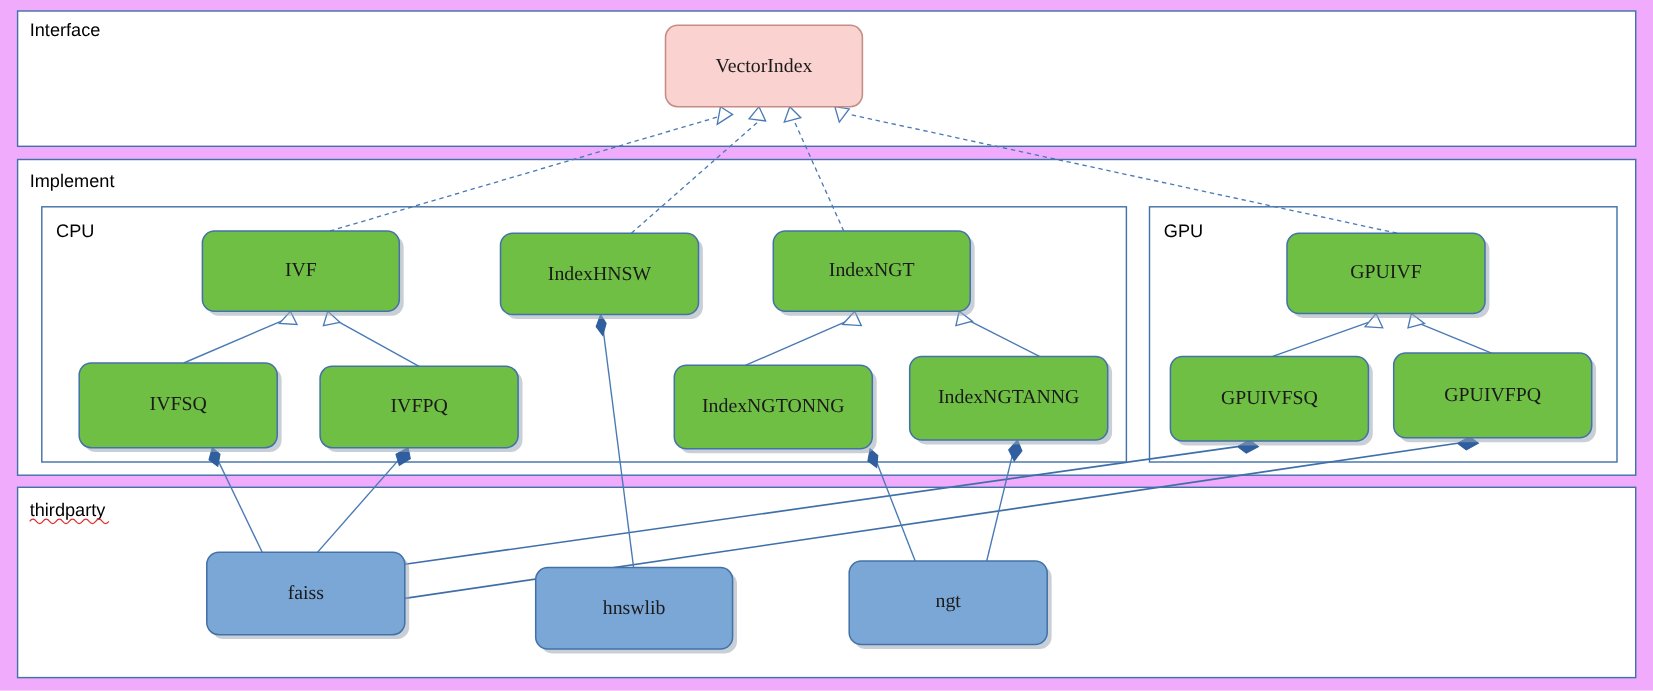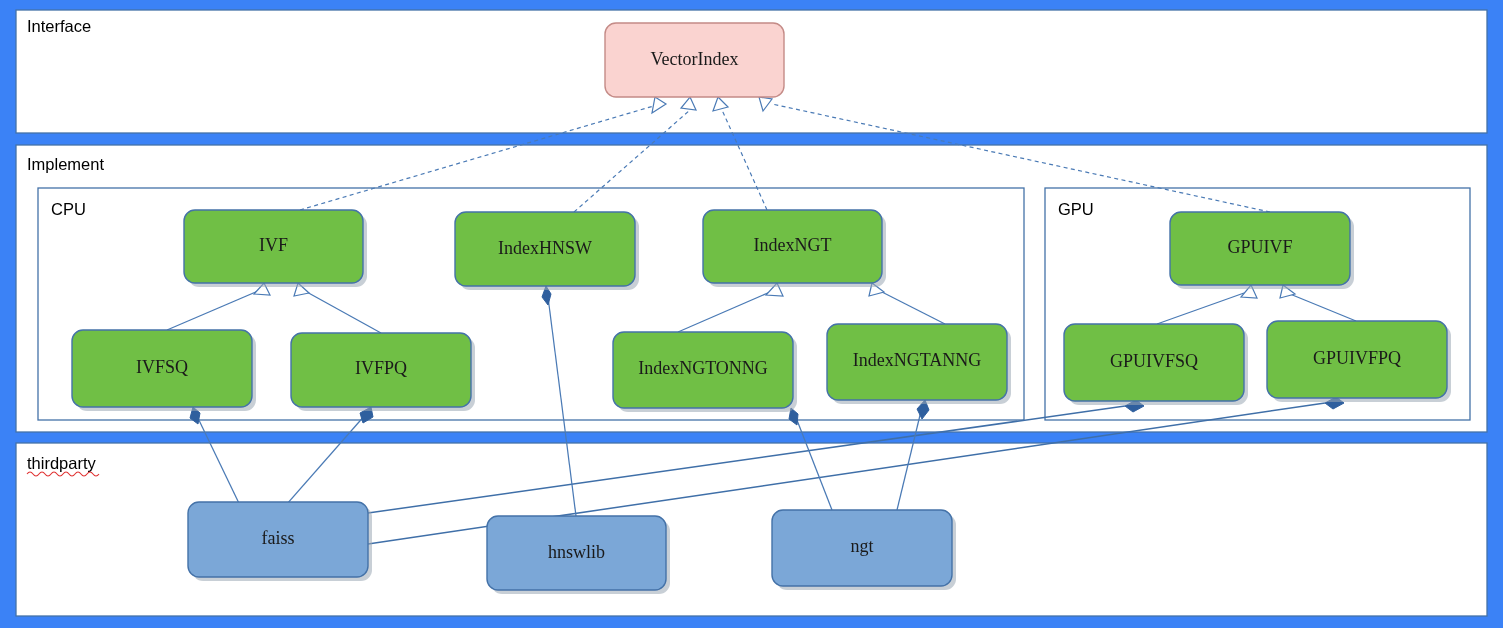--- a/index.html
+++ b/index.html
@@ -10,21 +10,21 @@
   body {
     width: 1503px;
     height: 628px;
     font-family: "Liberation Serif", serif;
     overflow: hidden;
   }
   #diagram-root {
     position: relative;
     width: 1503px;
     height: 628px;
-    background: #3b82f6;
+    background: #f0abfc;
   }
   svg.canvas {
     position: absolute;
     top: 0;
     left: 0;
     width: 1503px;
     height: 628px;
   }
   .group-rect {
     fill: #ffffff;

